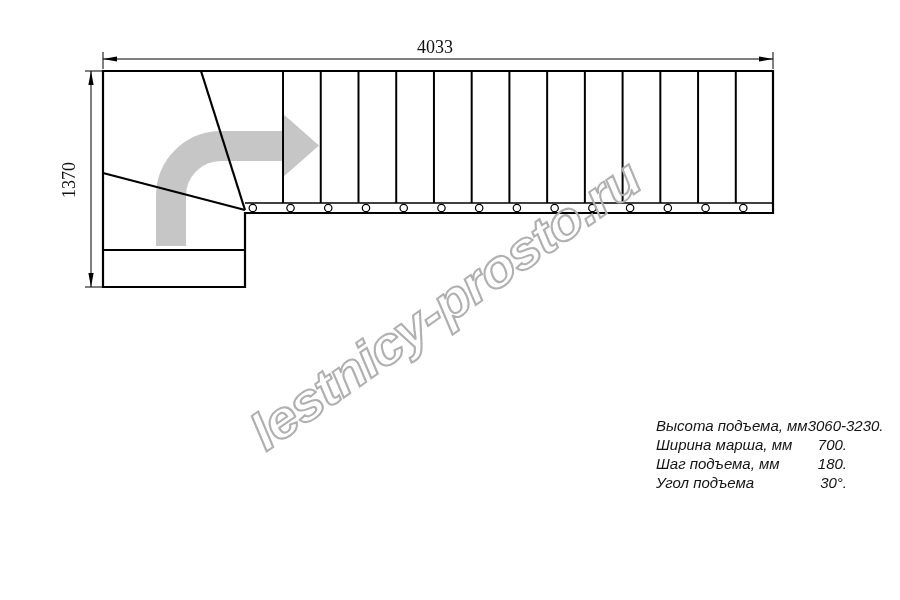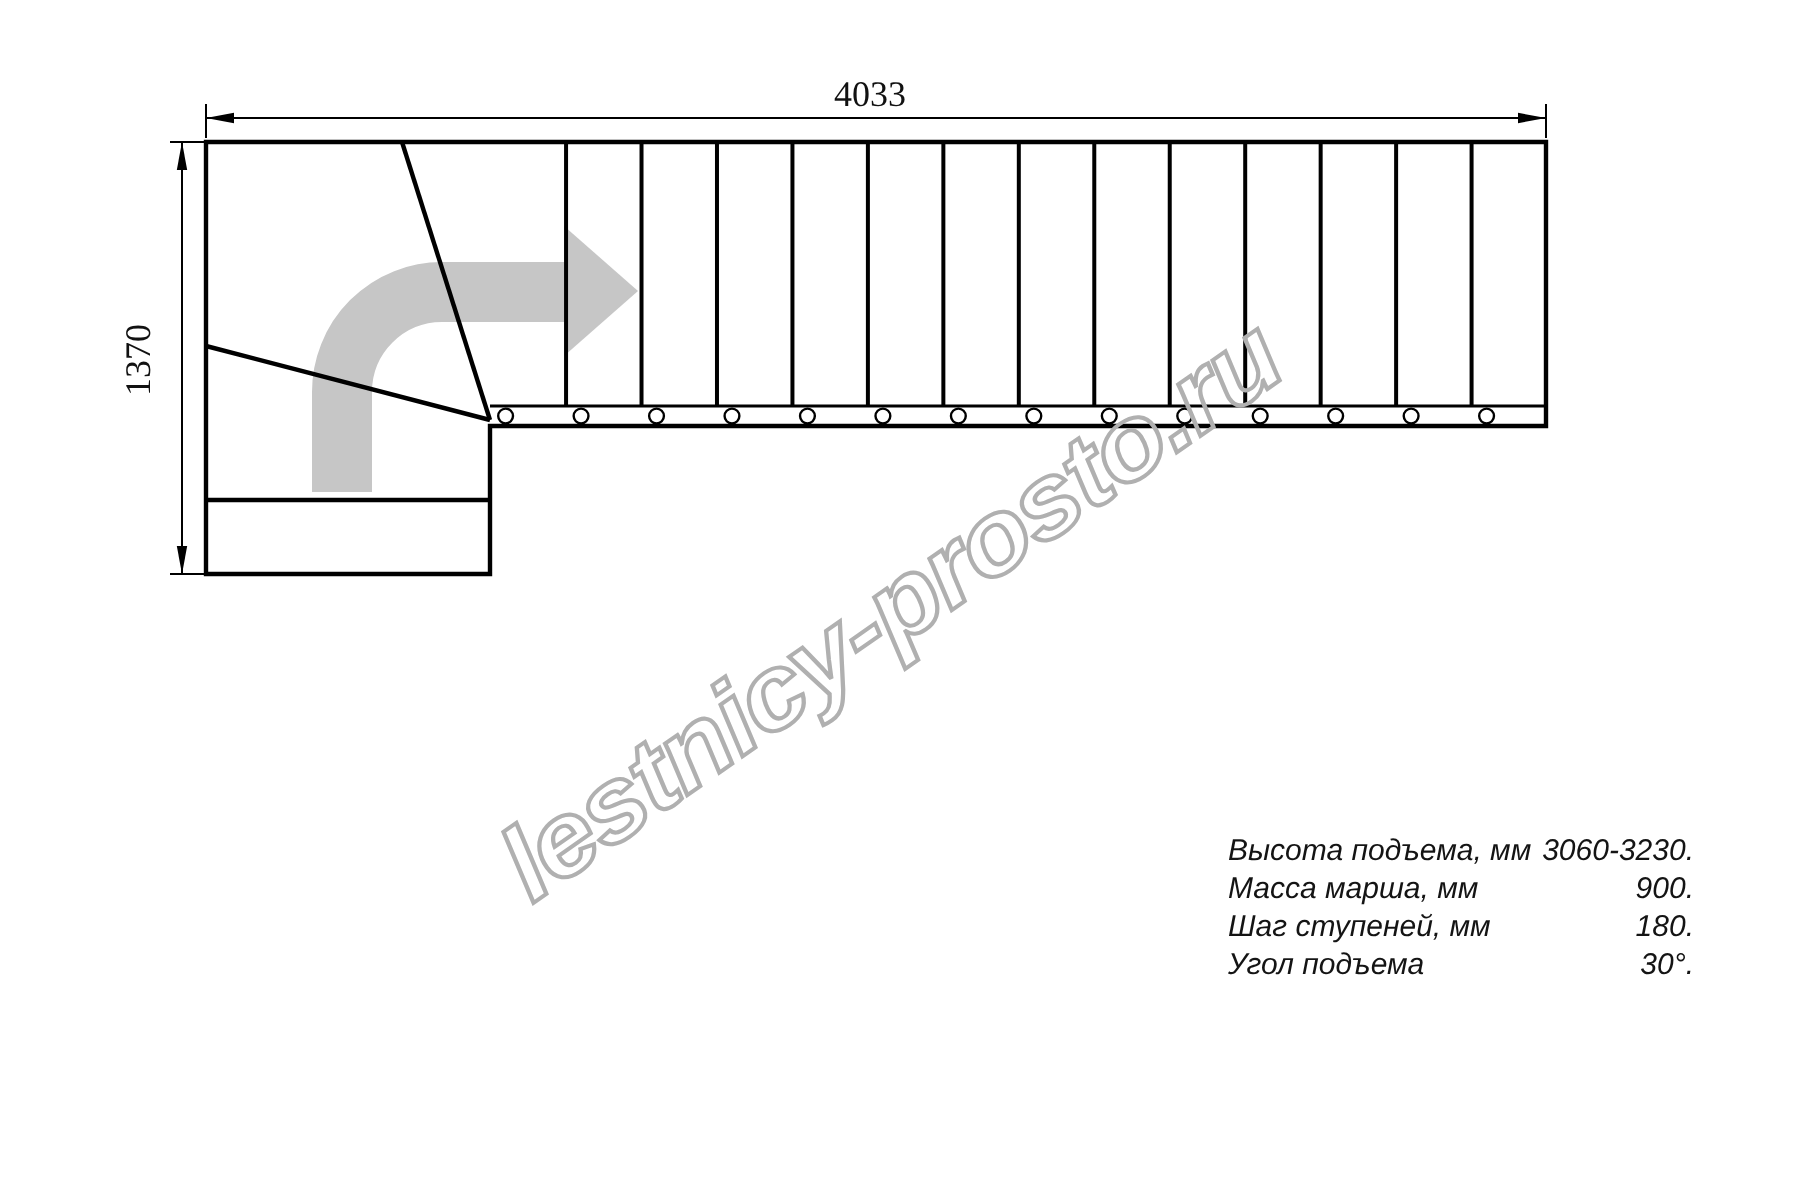--- a/index.html
+++ b/index.html
@@ -14,21 +14,21 @@
   }
   svg text.wm{
     font-family:"Liberation Sans",sans-serif;
     font-weight:bold;font-style:italic;
     font-size:52px;letter-spacing:-1px;
   }
   #spec-table{
     position:absolute;left:614px;top:417px;width:233px;
     font-style:italic;font-size:15px;line-height:18.9px;color:#141414;
   }
-  .spec-row{display:flex;justify-content:space-between;height:18.9px;}
+  .spec-row{display:flex;justify-content:space-between;height:18.9px;margin-left:42px;}
   .spec-label{text-align:left;white-space:nowrap;}
   .spec-value{text-align:left;white-space:nowrap;}
 </style>
 </head>
 <body>
 
 <div id="stage">
 <svg width="900" height="600" viewBox="0 0 900 600" xmlns="http://www.w3.org/2000/svg">
 
   <g>
@@ -100,24 +100,24 @@
   <text class="wm" transform="translate(266,452) rotate(-35)" x="0" y="0" fill="none" stroke="#b0b0b0" stroke-width="2" textLength="462" lengthAdjust="spacingAndGlyphs">lestnicy-prosto.ru</text>
 </svg>
 </div>
 
 <div id="spec-table">
     <div class="spec-row">
       <span class="spec-label">Высота подъема, мм</span>
       <span class="spec-value">3060-3230.</span>
     </div>
     <div class="spec-row">
-      <span class="spec-label">Масса марша, мм</span>
-      <span class="spec-value">900.</span>
+      <span class="spec-label">Ширина марша, мм</span>
+      <span class="spec-value">700.</span>
     </div>
     <div class="spec-row">
-      <span class="spec-label">Шаг ступеней, мм</span>
+      <span class="spec-label">Шаг подъема, мм</span>
       <span class="spec-value">180.</span>
     </div>
     <div class="spec-row">
       <span class="spec-label">Угол подъема</span>
       <span class="spec-value">30°.</span>
     </div>
   </div>
 
 </body></html>

